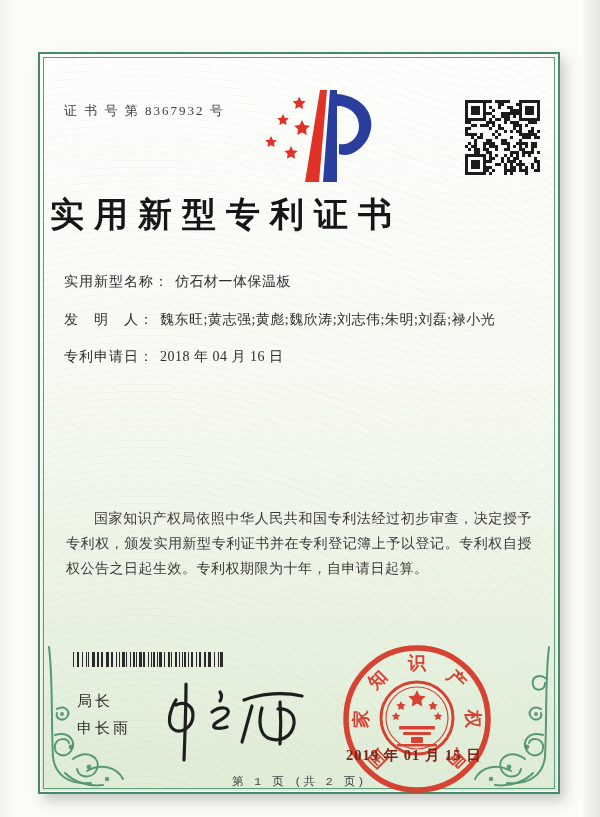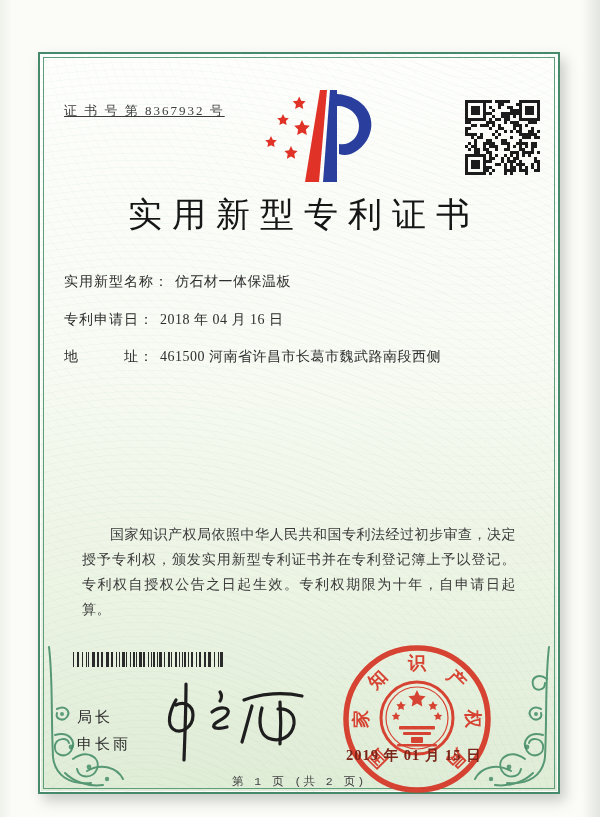--- a/index.html
+++ b/index.html
@@ -18,42 +18,42 @@
     position:absolute;left:3px;top:3px;right:3px;bottom:3px;
     border:1px solid #5d9c7c;
   }
   .guilloche{
     position:absolute;left:0;top:0;right:0;bottom:0;opacity:.5;pointer-events:none;
     background:
       repeating-radial-gradient(circle at 20% 115%, rgba(120,175,135,.10) 0 1px, transparent 1px 7px),
       repeating-radial-gradient(circle at 85% -15%, rgba(120,175,135,.07) 0 1px, transparent 1px 9px);
   }
   .cert-no{
-    position:absolute;left:24px;top:48px;font-size:13px;color:#3c3c3c;letter-spacing:2px;text-decoration:underline;
+    position:absolute;left:24px;top:48px;font-size:13px;color:#3c3c3c;letter-spacing:2px;
   }
   .logo{position:absolute;left:207px;top:30px;width:130px;height:104px;}
   .qr{position:absolute;left:425px;top:46px;width:75px;height:75px;}
   .title{
-    position:absolute;left:0;top:138px;width:100%;text-align:center;
-    font-size:34px;font-weight:400;color:#161616;letter-spacing:10px;text-indent:10px;
+    position:absolute;left:0;top:138px;width:100%;text-align:left;
+    font-size:34px;font-weight:700;color:#161616;letter-spacing:10px;text-indent:10px;
   }
   .fields{position:absolute;left:24px;top:218px;width:470px;font-size:14px;color:#2e2e2e;}
   .frow{height:37.5px;line-height:20px;white-space:nowrap;}
   .flabel{letter-spacing:1px;}
   .fvalue{margin-left:6px;letter-spacing:.5px;}
   .fvalue2{margin-left:6px;letter-spacing:.5px;}
   .grant-no{margin-left:46px;}
   .paras{
     position:absolute;left:26px;top:452px;width:466px;
     font-size:14px;line-height:25px;color:#3a3a3a;letter-spacing:.5px;text-align:justify;
   }
-  .paras p{margin:16px;text-indent:2em;}
+  .paras p{margin:0;text-indent:2em;}
   .barcode{position:absolute;left:33px;top:598px;width:150px;height:15px;}
   .signer{
-    position:absolute;left:37px;top:650px;font-family:Liberation Serif, serif;
+    position:absolute;left:37px;top:635px;font-family:Liberation Mono, monospace;
     font-size:15px;color:#2b2b2b;letter-spacing:3px;line-height:27px;font-weight:500;
   }
   .signature{position:absolute;left:100px;top:622px;width:180px;height:92px;z-index:3;}
   .seal{position:absolute;left:300px;top:588px;width:154px;height:154px;z-index:5;opacity:.95;}
   .seal-date{
     position:absolute;left:306px;top:692px;width:170px;z-index:6;
     font-size:14.5px;font-weight:700;color:#7b2418;letter-spacing:1px;white-space:nowrap;
   }
   .footer{
     position:absolute;left:0;top:720px;width:100%;text-align:center;
@@ -125,24 +125,24 @@
       <path d="M0 0h3v3h-3zM3 0h3v3h-3zM6 0h3v3h-3zM9 0h3v3h-3zM12 0h3v3h-3zM15 0h3v3h-3zM18 0h3v3h-3zM21 0h3v3h-3zM24 0h3v3h-3zM30 0h3v3h-3zM33 0h3v3h-3zM36 0h3v3h-3zM39 0h3v3h-3zM42 0h3v3h-3zM54 0h3v3h-3zM57 0h3v3h-3zM60 0h3v3h-3zM63 0h3v3h-3zM66 0h3v3h-3zM69 0h3v3h-3zM72 0h3v3h-3zM0 3h3v3h-3zM18 3h3v3h-3zM33 3h3v3h-3zM36 3h3v3h-3zM51 3h3v3h-3zM54 3h3v3h-3zM72 3h3v3h-3zM0 6h3v3h-3zM6 6h3v3h-3zM9 6h3v3h-3zM12 6h3v3h-3zM18 6h3v3h-3zM24 6h3v3h-3zM33 6h3v3h-3zM42 6h3v3h-3zM45 6h3v3h-3zM54 6h3v3h-3zM60 6h3v3h-3zM63 6h3v3h-3zM66 6h3v3h-3zM72 6h3v3h-3zM0 9h3v3h-3zM6 9h3v3h-3zM9 9h3v3h-3zM12 9h3v3h-3zM18 9h3v3h-3zM27 9h3v3h-3zM45 9h3v3h-3zM48 9h3v3h-3zM51 9h3v3h-3zM54 9h3v3h-3zM60 9h3v3h-3zM63 9h3v3h-3zM66 9h3v3h-3zM72 9h3v3h-3zM0 12h3v3h-3zM6 12h3v3h-3zM9 12h3v3h-3zM12 12h3v3h-3zM18 12h3v3h-3zM21 12h3v3h-3zM24 12h3v3h-3zM36 12h3v3h-3zM39 12h3v3h-3zM42 12h3v3h-3zM45 12h3v3h-3zM48 12h3v3h-3zM51 12h3v3h-3zM54 12h3v3h-3zM60 12h3v3h-3zM63 12h3v3h-3zM66 12h3v3h-3zM72 12h3v3h-3zM0 15h3v3h-3zM18 15h3v3h-3zM27 15h3v3h-3zM36 15h3v3h-3zM39 15h3v3h-3zM42 15h3v3h-3zM48 15h3v3h-3zM54 15h3v3h-3zM72 15h3v3h-3zM0 18h3v3h-3zM3 18h3v3h-3zM6 18h3v3h-3zM9 18h3v3h-3zM12 18h3v3h-3zM15 18h3v3h-3zM18 18h3v3h-3zM24 18h3v3h-3zM30 18h3v3h-3zM33 18h3v3h-3zM39 18h3v3h-3zM42 18h3v3h-3zM54 18h3v3h-3zM57 18h3v3h-3zM60 18h3v3h-3zM63 18h3v3h-3zM66 18h3v3h-3zM69 18h3v3h-3zM72 18h3v3h-3zM0 21h3v3h-3zM3 21h3v3h-3zM21 21h3v3h-3zM24 21h3v3h-3zM27 21h3v3h-3zM39 21h3v3h-3zM45 21h3v3h-3zM48 21h3v3h-3zM51 21h3v3h-3zM63 21h3v3h-3zM66 21h3v3h-3zM69 21h3v3h-3zM6 24h3v3h-3zM9 24h3v3h-3zM15 24h3v3h-3zM18 24h3v3h-3zM21 24h3v3h-3zM27 24h3v3h-3zM33 24h3v3h-3zM48 24h3v3h-3zM51 24h3v3h-3zM54 24h3v3h-3zM60 24h3v3h-3zM0 27h3v3h-3zM3 27h3v3h-3zM24 27h3v3h-3zM33 27h3v3h-3zM36 27h3v3h-3zM48 27h3v3h-3zM54 27h3v3h-3zM66 27h3v3h-3zM0 30h3v3h-3zM30 30h3v3h-3zM39 30h3v3h-3zM45 30h3v3h-3zM51 30h3v3h-3zM54 30h3v3h-3zM63 30h3v3h-3zM66 30h3v3h-3zM72 30h3v3h-3zM0 33h3v3h-3zM3 33h3v3h-3zM6 33h3v3h-3zM9 33h3v3h-3zM15 33h3v3h-3zM27 33h3v3h-3zM33 33h3v3h-3zM54 33h3v3h-3zM57 33h3v3h-3zM60 33h3v3h-3zM63 33h3v3h-3zM66 33h3v3h-3zM69 33h3v3h-3zM6 36h3v3h-3zM12 36h3v3h-3zM15 36h3v3h-3zM30 36h3v3h-3zM45 36h3v3h-3zM57 36h3v3h-3zM60 36h3v3h-3zM63 36h3v3h-3zM69 36h3v3h-3zM72 36h3v3h-3zM9 39h3v3h-3zM21 39h3v3h-3zM24 39h3v3h-3zM36 39h3v3h-3zM39 39h3v3h-3zM54 39h3v3h-3zM3 42h3v3h-3zM9 42h3v3h-3zM18 42h3v3h-3zM21 42h3v3h-3zM24 42h3v3h-3zM27 42h3v3h-3zM36 42h3v3h-3zM39 42h3v3h-3zM42 42h3v3h-3zM51 42h3v3h-3zM54 42h3v3h-3zM57 42h3v3h-3zM60 42h3v3h-3zM66 42h3v3h-3zM69 42h3v3h-3zM0 45h3v3h-3zM6 45h3v3h-3zM9 45h3v3h-3zM18 45h3v3h-3zM24 45h3v3h-3zM27 45h3v3h-3zM30 45h3v3h-3zM42 45h3v3h-3zM48 45h3v3h-3zM54 45h3v3h-3zM60 45h3v3h-3zM66 45h3v3h-3zM69 45h3v3h-3zM3 48h3v3h-3zM9 48h3v3h-3zM12 48h3v3h-3zM18 48h3v3h-3zM21 48h3v3h-3zM30 48h3v3h-3zM39 48h3v3h-3zM42 48h3v3h-3zM54 48h3v3h-3zM57 48h3v3h-3zM66 48h3v3h-3zM9 51h3v3h-3zM12 51h3v3h-3zM21 51h3v3h-3zM24 51h3v3h-3zM45 51h3v3h-3zM48 51h3v3h-3zM51 51h3v3h-3zM57 51h3v3h-3zM60 51h3v3h-3zM63 51h3v3h-3zM66 51h3v3h-3zM72 51h3v3h-3zM0 54h3v3h-3zM3 54h3v3h-3zM6 54h3v3h-3zM9 54h3v3h-3zM12 54h3v3h-3zM15 54h3v3h-3zM18 54h3v3h-3zM24 54h3v3h-3zM30 54h3v3h-3zM39 54h3v3h-3zM45 54h3v3h-3zM51 54h3v3h-3zM57 54h3v3h-3zM63 54h3v3h-3zM0 57h3v3h-3zM18 57h3v3h-3zM24 57h3v3h-3zM27 57h3v3h-3zM36 57h3v3h-3zM42 57h3v3h-3zM48 57h3v3h-3zM51 57h3v3h-3zM69 57h3v3h-3zM0 60h3v3h-3zM6 60h3v3h-3zM9 60h3v3h-3zM12 60h3v3h-3zM18 60h3v3h-3zM21 60h3v3h-3zM24 60h3v3h-3zM36 60h3v3h-3zM42 60h3v3h-3zM45 60h3v3h-3zM48 60h3v3h-3zM54 60h3v3h-3zM69 60h3v3h-3zM72 60h3v3h-3zM0 63h3v3h-3zM6 63h3v3h-3zM9 63h3v3h-3zM12 63h3v3h-3zM18 63h3v3h-3zM30 63h3v3h-3zM33 63h3v3h-3zM39 63h3v3h-3zM45 63h3v3h-3zM51 63h3v3h-3zM54 63h3v3h-3zM57 63h3v3h-3zM66 63h3v3h-3zM72 63h3v3h-3zM0 66h3v3h-3zM6 66h3v3h-3zM9 66h3v3h-3zM12 66h3v3h-3zM18 66h3v3h-3zM21 66h3v3h-3zM24 66h3v3h-3zM39 66h3v3h-3zM45 66h3v3h-3zM48 66h3v3h-3zM54 66h3v3h-3zM60 66h3v3h-3zM66 66h3v3h-3zM72 66h3v3h-3zM0 69h3v3h-3zM18 69h3v3h-3zM21 69h3v3h-3zM27 69h3v3h-3zM39 69h3v3h-3zM42 69h3v3h-3zM45 69h3v3h-3zM48 69h3v3h-3zM54 69h3v3h-3zM57 69h3v3h-3zM60 69h3v3h-3zM69 69h3v3h-3zM72 69h3v3h-3zM0 72h3v3h-3zM3 72h3v3h-3zM6 72h3v3h-3zM9 72h3v3h-3zM12 72h3v3h-3zM15 72h3v3h-3zM18 72h3v3h-3zM24 72h3v3h-3zM39 72h3v3h-3zM45 72h3v3h-3zM60 72h3v3h-3z" fill="#1c1c1c"></path>
     </svg>
 
   <div class="title">实用新型专利证书</div>
 
   <div class="fields">
     <div class="frow">
       <span class="flabel">实用新型名称：</span><span class="fvalue">仿石材一体保温板</span>
     </div>
     <div class="frow">
-      <span class="flabel">专利申请日：</span><span class="fvalue">2018 年 04 月 16 日</span>
+      <span class="flabel">发　明　人：</span><span class="fvalue">魏东旺;黄志强;黄彪;魏欣涛;刘志伟;朱明;刘磊;禄小光</span>
     </div>
     <div class="frow">
-      <span class="flabel">地　　　址：</span><span class="fvalue">461500 河南省许昌市长葛市魏武路南段西侧</span>
+      <span class="flabel">专利申请日：</span><span class="fvalue">2018 年 04 月 16 日</span>
     </div>
   </div>
 
   <div class="paras">
     <p>国家知识产权局依照中华人民共和国专利法经过初步审查，决定授予专利权，颁发实用新型专利证书并在专利登记簿上予以登记。专利权自授权公告之日起生效。专利权期限为十年，自申请日起算。</p>
   </div>
 
   <svg class="barcode" id="barcode-svg" viewBox="0 0 150 15" preserveAspectRatio="none">
       <rect x="0" y="0" width="1" height="15" fill="#2a2a2a"></rect>
       <rect x="4" y="0" width="2" height="15" fill="#2a2a2a"></rect>

